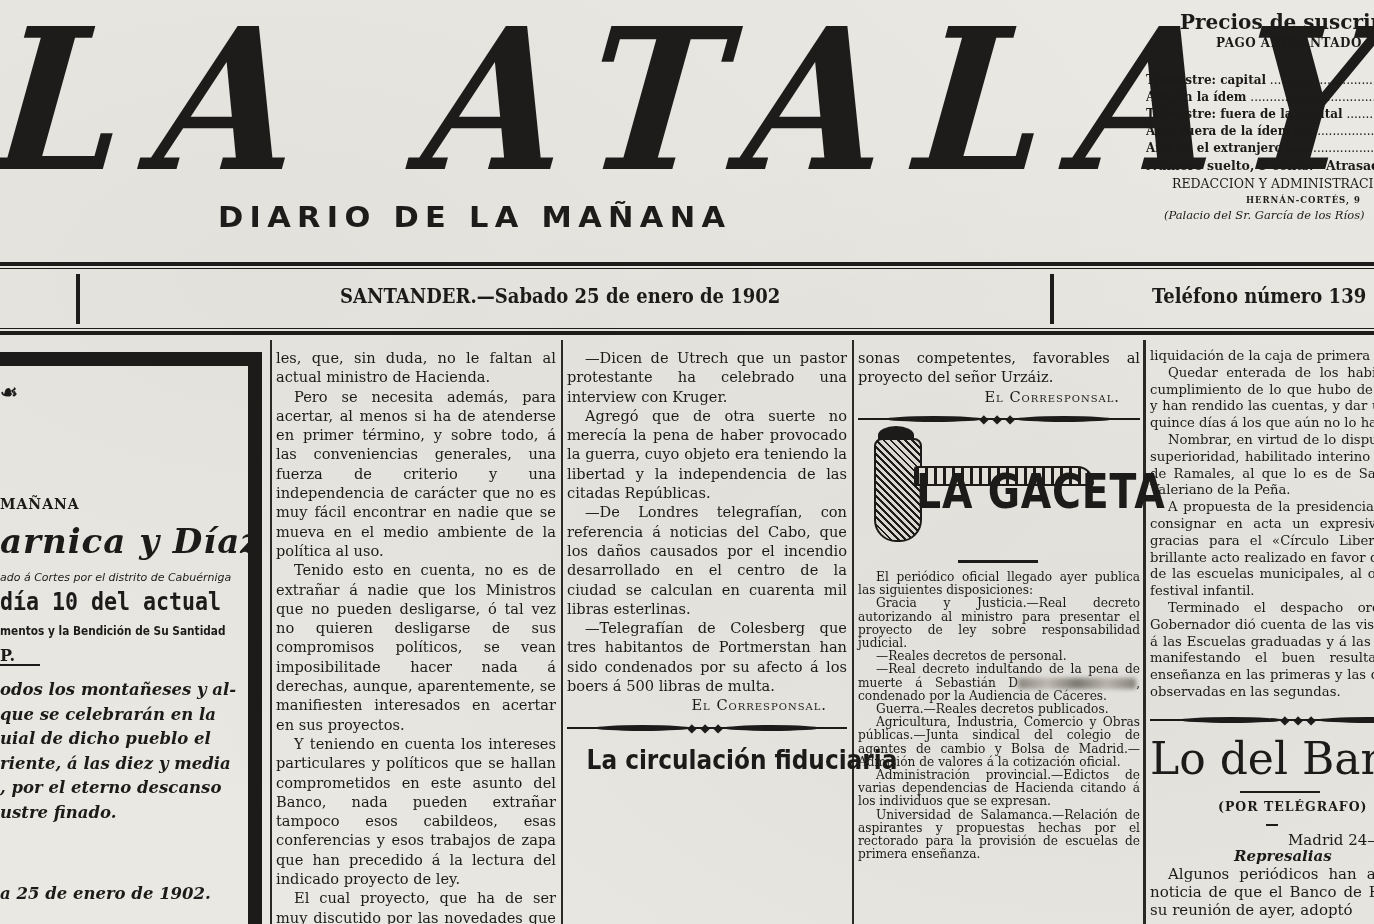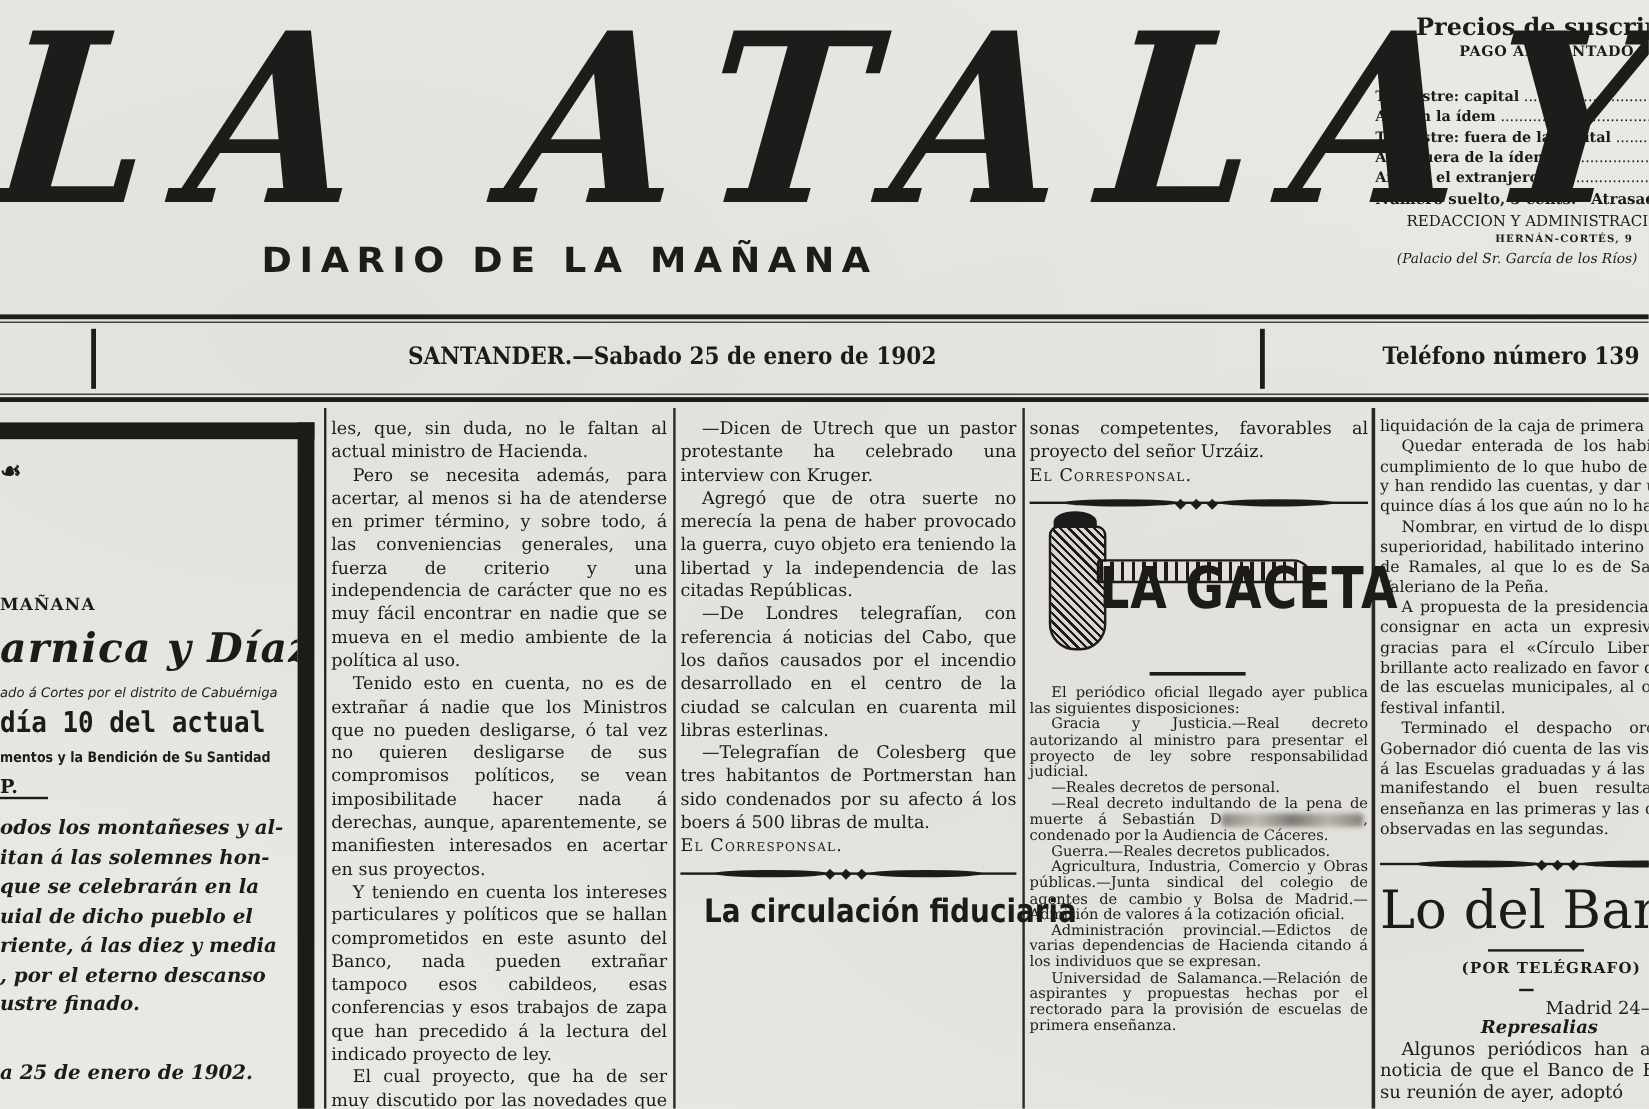--- a/index.html
+++ b/index.html
@@ -72,21 +72,21 @@
   .obit .dip { position:absolute; left:20px; top:205px; font-style:italic; font-size:11px; white-space:nowrap; font-family:"DejaVu Sans", sans-serif; }
   .obit .dia { position:absolute; left:20px; top:222px; font-weight:bold; font-size:24px; white-space:nowrap; font-family:"DejaVu Sans Mono", monospace; transform:scaleX(0.9); transform-origin:left top;}
   .obit .bend { position:absolute; left:20px; top:258px; font-weight:bold; font-size:12px; white-space:nowrap; font-family:"DejaVu Sans", sans-serif; transform:scaleX(0.88); transform-origin:left top; }
   .obit .rip { position:absolute; left:20px; top:280px; font-weight:bold; font-size:16px; }
   .obit .short-rule { position:absolute; left:20px; top:302px; width:16px; height:2px; background:#1c1b19; }
   .obit .orn { position:absolute; left:20px; top:14px; font-weight:bold; font-size:20px; line-height:24px;}
   .obit .body { position:absolute; left:20px; top:310px; width:236px; font-weight:bold; font-style:italic; font-size:16.5px; line-height:24.5px; white-space:nowrap; }
   .obit .body div { text-align:justify; }
   .obit .date { position:absolute; left:20px; top:518px; font-weight:bold; font-style:italic; font-size:16.5px; white-space:nowrap; }
 
-  .signature { text-align:left; font-variant:small-caps; letter-spacing:1px; padding-right:20px; }
+  .signature { text-align:right; font-variant:small-caps; letter-spacing:1px; padding-right:20px; }
   .orn-rule { position:relative; height:14px; margin:6px 0; }
   .orn-rule .line { position:absolute; left:0; right:0; top:6px; height:2px; background:#1c1b19; }
   .orn-rule .mid { position:absolute; left:50%; top:0; transform:translateX(-50%); font-size:12px; line-height:14px; letter-spacing:4px; background:transparent; }
   .orn-rule .thickL, .orn-rule .thickR { position:absolute; top:4px; height:6px; width:34%; background:#1c1b19; border-radius:50%; }
   .orn-rule .thickL { left:10%; } .orn-rule .thickR { right:10%; }
 
   .head-big { font-family:"DejaVu Sans", sans-serif; font-weight:bold; text-align:center; white-space:nowrap; }
   .short-center { width:80px; height:2px; background:#1c1b19; margin:6px auto; }
 
   .gaceta-logo {
@@ -149,21 +149,20 @@
     <div class="orn">☙</div>
     <div class="sr">MAÑANA</div>
     <div class="name">arnica y Díaz</div>
     <div class="dip">ado á Cortes por el distrito de Cabuérniga</div>
     <div class="dia">día 10 del actual</div>
     <div class="bend">mentos y la Bendición de Su Santidad</div>
     <div class="rip">P.</div>
     <div class="short-rule" style="top:298px;width:40px;"></div>
     <div class="body" style="top:312px;">
       <div>odos los montañeses y al-</div>
-      <div>itan  á las  solemnes hon-</div>
       <div>que  se  celebrarán  en  la</div>
       <div>uial  de  dicho  pueblo  el</div>
       <div>riente, á las diez y media</div>
       <div>,  por  el  eterno  descanso</div>
       <div>ustre finado.</div>
     </div>
     <div class="date">a 25 de enero de 1902.</div>
   </div>
 
   <div class="col" style="left:276px;width:280px;">

